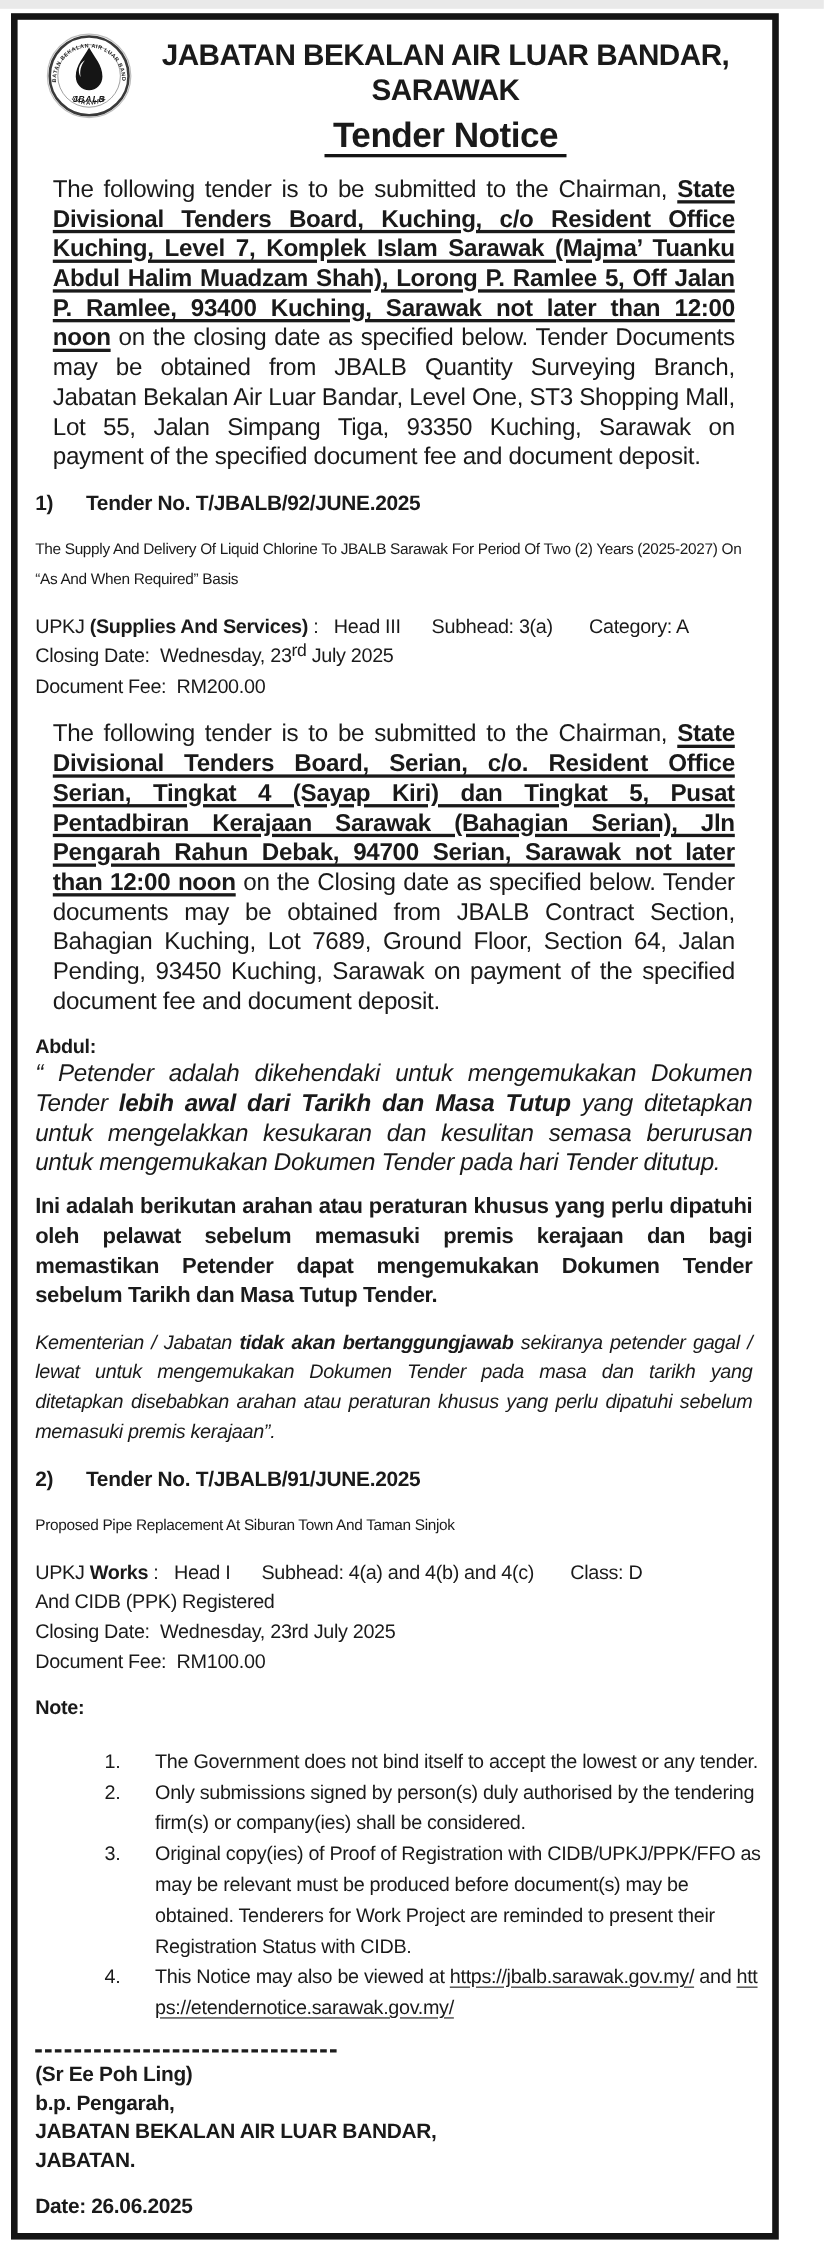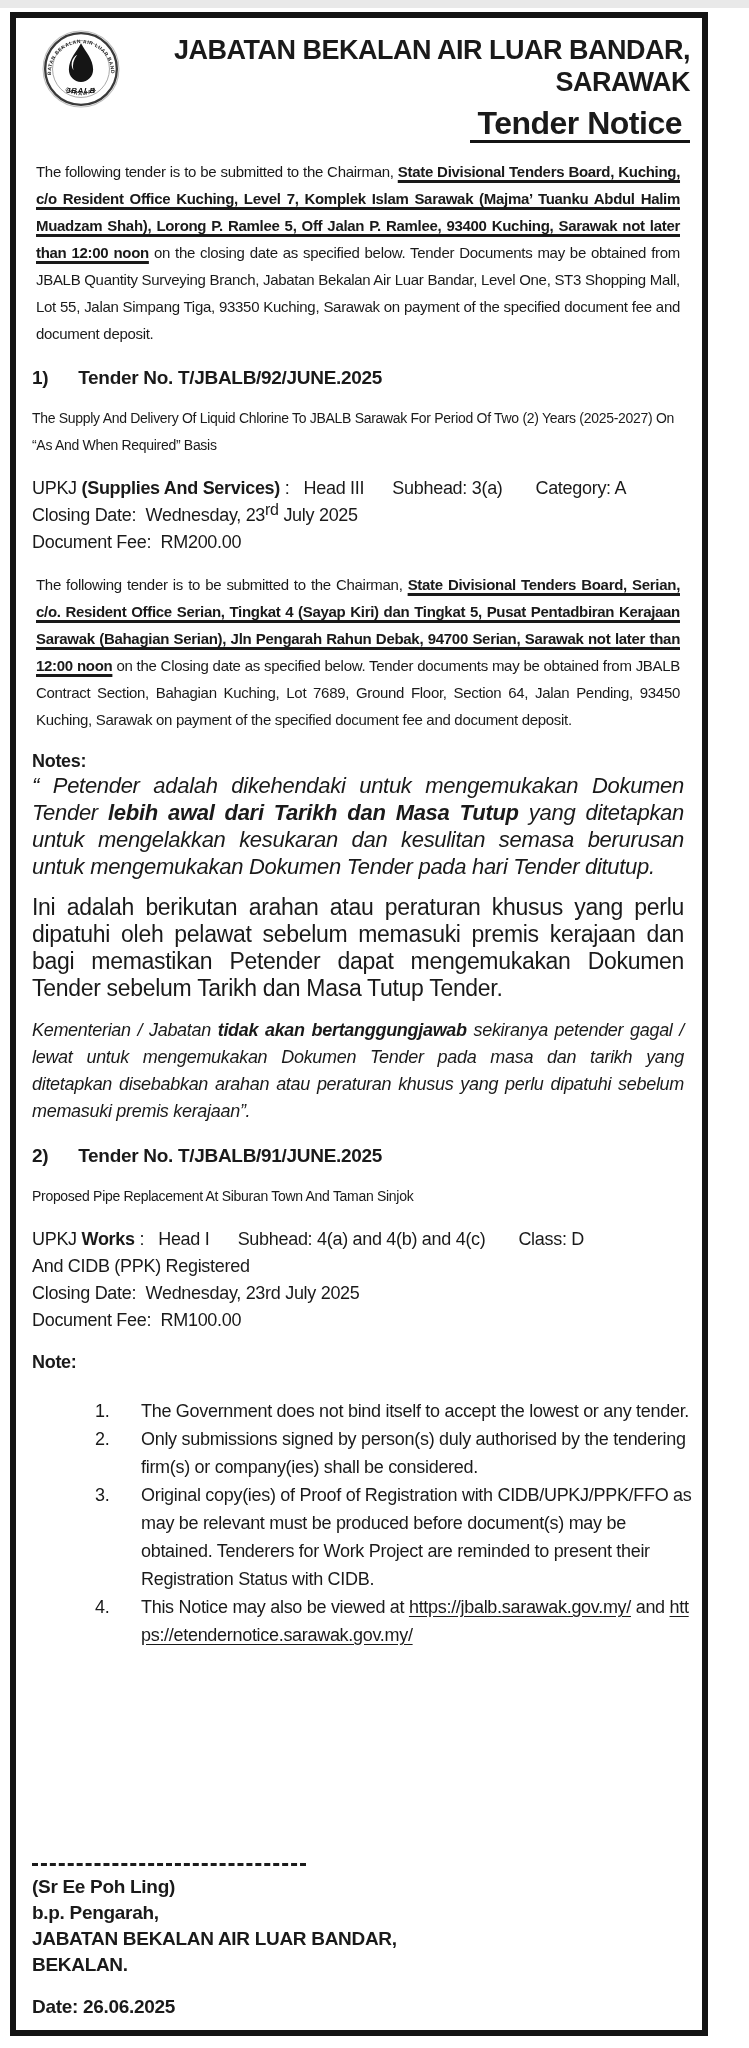--- a/index.html
+++ b/index.html
@@ -11,40 +11,40 @@
   .top-strip{height:8px;background:#e9e9e9;}
   .sheet{
     box-sizing:border-box;position:relative;overflow:hidden;
     margin:4px 41px 0 10px;height:2024px;
     border:6px solid #141414;background:#fff;
     padding:10px 12px 8px 10px;
   }
   
   .header{display:flex;align-items:flex-start;padding:2px 0 0 16px;}
   .logo{flex:0 0 78px;}
-  .head-col{flex:1;text-align:right;padding-top:4px;}
+  .head-col{flex:1;text-align:center;padding-top:4px;}
   .org-title{font-size:27px;font-weight:700;letter-spacing:-0.5px;line-height:32px;margin:0;white-space:pre-wrap;}
   .tender-notice{
     display:inline-block;font-size:32px;font-weight:700;letter-spacing:-0.5px;
     margin-top:9px;padding:0 8px 1px 8px;border-bottom:3px solid #141414;line-height:32px;
   }
   
   .content{padding:0 6px 0 6px;}
-  .p{font-size:15px;line-height:27px;letter-spacing:-0.3px;text-align:justify;margin:15px 4px 0;}
+  .p{font-size:22px;line-height:27px;letter-spacing:-0.3px;text-align:justify;margin:15px 16px 0;}
   .bu{font-weight:700;text-decoration:underline;text-decoration-thickness:2.5px;text-underline-offset:3px;}
   .sec-head{font-size:19px;font-weight:700;margin:20px 0 0;white-space:pre-wrap;letter-spacing:-0.3px;}
   .desc{font-size:14px;line-height:27px;letter-spacing:-0.3px;margin:16px 0 0;}
   .meta{margin:16px 0 0;}
   .meta-line{font-size:18px;line-height:27px;letter-spacing:-0.3px;white-space:pre-wrap;}
   .b{font-weight:700;}
   .sup{font-size:16px;position:relative;top:-6px;}
   .notes-label{font-size:18px;font-weight:700;margin:18px 0 0;letter-spacing:-0.3px;}
   .pi{font-style:italic;font-size:22px;line-height:27px;letter-spacing:-0.3px;text-align:justify;margin:0;}
   .pi3{font-style:italic;font-size:18px;line-height:27px;letter-spacing:-0.3px;text-align:justify;margin:14px 0 0;}
-  .pb{font-weight:400;font-size:23px;line-height:27px;letter-spacing:-0.3px;text-align:justify;margin:14px 0 15px;}
+  .pb{font-weight:700;font-size:20px;line-height:27px;letter-spacing:-0.3px;text-align:justify;margin:14px 0 15px;}
   .bi{font-weight:700;font-style:italic;}
   .note2-label{
     display:inline-block;font-size:18px;font-weight:700;margin:18px 0 0;letter-spacing:-0.3px;
     text-decoration-thickness:2.5px;text-underline-offset:4px;
   }
   .note-list{margin:24px 0 0 63px;width:600px;font-size:18px;line-height:28px;letter-spacing:-0.3px;}
   .li{margin:0;}
   .num{display:inline-block;width:46px;text-indent:0;}
   .hang{padding-left:46px;text-indent:-46px;}
   .link{text-decoration:underline;text-underline-offset:3px;word-break:break-all;}
@@ -98,21 +98,21 @@
     <div class="desc">The Supply And Delivery Of Liquid Chlorine To JBALB Sarawak For Period Of Two (2) Years (2025-2027) On “As And When Required” Basis</div>
 
     <div class="meta">
       <div class="meta-line"><span>UPKJ </span><span class="b">(Supplies And Services)</span><span> :   Head III      Subhead: 3(a)       Category: A</span></div>
       <div class="meta-line"><span>Closing Date:  Wednesday, 23</span><span class="sup">rd</span><span> July 2025</span></div>
       <div class="meta-line">Document Fee:  RM200.00</div>
     </div>
 
     <p class="p"><span>The following tender is to be submitted to the Chairman, </span><span class="bu">State Divisional Tenders Board, Serian, c/o. Resident Office Serian, Tingkat 4 (Sayap Kiri) dan Tingkat 5, Pusat Pentadbiran Kerajaan Sarawak (Bahagian Serian), Jln Pengarah Rahun Debak, 94700 Serian, Sarawak not later than 12:00 noon</span><span> on the Closing date as specified below.  Tender documents may be obtained from JBALB Contract Section, Bahagian Kuching, Lot 7689, Ground Floor, Section 64, Jalan Pending, 93450 Kuching, Sarawak on payment of the specified document fee and document deposit.</span></p>
 
-    <div class="notes-label">Notes:</div>
+    <div class="notes-label">Abdul:</div>
 
     <p class="pi"><span>“ Petender adalah dikehendaki untuk mengemukakan Dokumen Tender </span><span class="bi">lebih awal dari Tarikh dan Masa Tutup</span><span> yang ditetapkan untuk mengelakkan kesukaran dan kesulitan semasa berurusan untuk mengemukakan  Dokumen Tender pada hari Tender ditutup.</span></p>
 
     <p class="pb">Ini adalah berikutan arahan atau peraturan khusus yang perlu dipatuhi oleh pelawat sebelum memasuki premis kerajaan dan bagi memastikan Petender dapat mengemukakan Dokumen Tender sebelum Tarikh dan Masa Tutup Tender.</p>
 
     <p class="pi3"><span>Kementerian / Jabatan </span><span class="bi">tidak akan bertanggungjawab</span><span> sekiranya petender gagal / lewat untuk mengemukakan Dokumen Tender pada masa dan tarikh yang ditetapkan disebabkan arahan atau peraturan khusus yang perlu dipatuhi sebelum memasuki premis kerajaan”.</span></p>
 
     <div class="sec-head">2)      Tender No. T/JBALB/91/JUNE.2025</div>
 
     <div class="desc">Proposed Pipe Replacement At Siburan Town And Taman Sinjok</div>
@@ -135,17 +135,17 @@
       <div class="li hang"><span class="num">4.</span><span>This Notice may also be viewed at </span><span class="link">https://jbalb.sarawak.gov.my/</span><span> and </span><span class="link">https://etendernotice.sarawak.gov.my/</span></div>
     </div>
 
   </div>
 
   <div class="sig">
     <div class="dash-line"></div>
     <div>(Sr Ee Poh Ling)</div>
     <div>b.p. Pengarah,</div>
     <div>JABATAN BEKALAN AIR LUAR BANDAR,</div>
-    <div>BEKALAN.</div>
+    <div>JABATAN.</div>
     <div class="sig-date">Date: 26.06.2025</div>
   </div>
 
 </div>
 
 </body></html>

